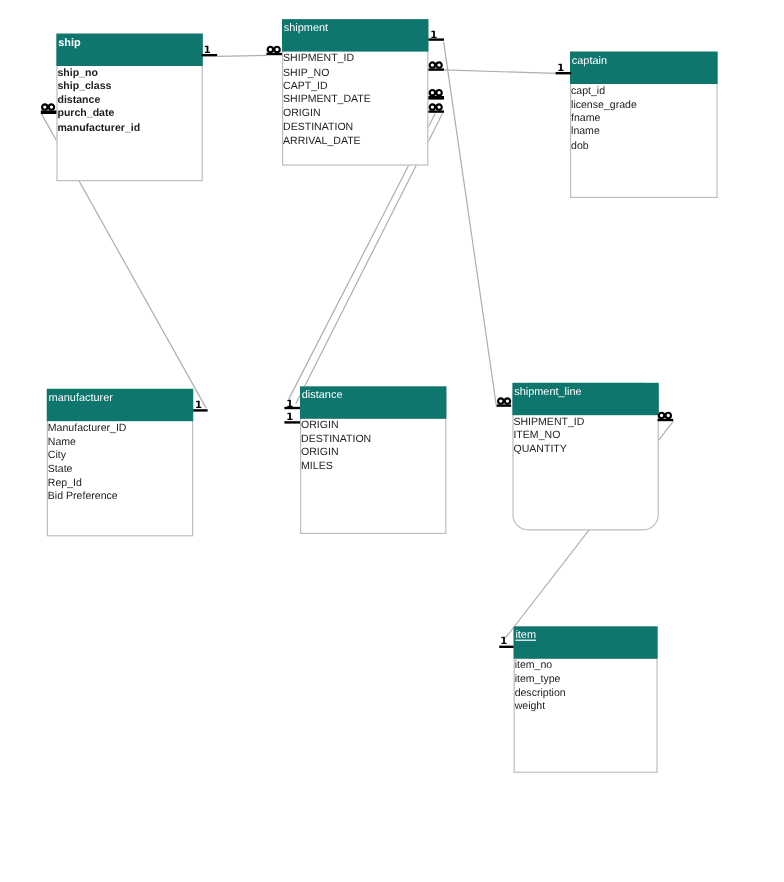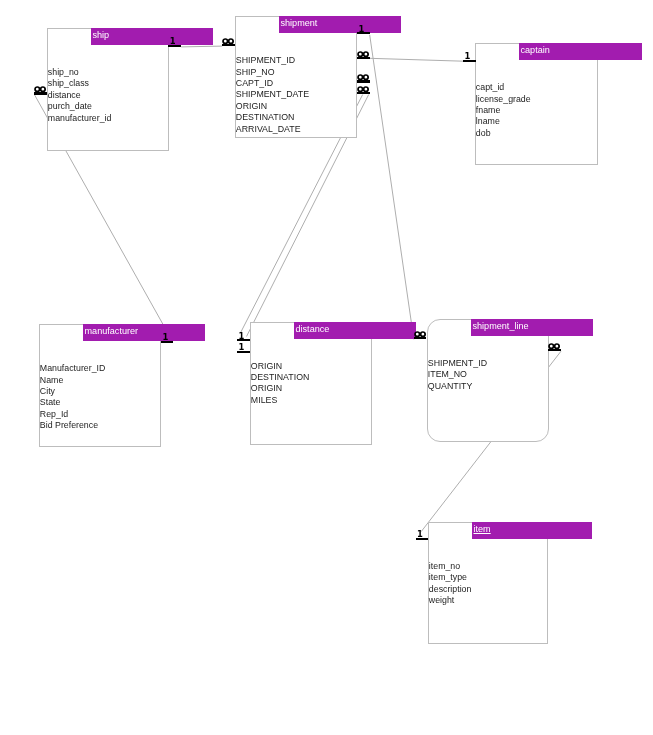--- a/index.html
+++ b/index.html
@@ -4,24 +4,24 @@
 <title>Shipping ER Diagram</title>
 <style>
   html,body{margin:0;padding:0;background:#ffffff;}
   body{width:653px;height:735px;overflow:hidden;
        font-family:"Liberation Sans",sans-serif;}
   #canvas{position:relative;width:653px;height:735px;background:#ffffff;
           filter:opacity(1);}
   svg#connector-layer{position:absolute;left:0;top:0;width:653px;height:735px;}
   .entity{position:absolute;box-sizing:border-box;background:#ffffff;
           border:1px solid #bdbdbd;}
-  .entity-header{position:absolute;left:-1px;top:-1px;height:17px;
-          background:#a21caf;color:#ffffff;font-size:9.1px;line-height:15.5px;
-          padding-left:1.5px;box-sizing:border-box;white-space:nowrap;overflow:hidden;margin-left:44px;}
-  .entity-fields{position:absolute;left:-0.15px;top:24px;padding-left:0;padding-top:14px;}
+  .entity-header{position:absolute;left:-1px;top:-1px;height:27px;
+          background:#0f766e;color:#ffffff;font-size:9.1px;line-height:15.5px;
+          padding-left:1.5px;box-sizing:border-box;white-space:nowrap;overflow:hidden;}
+  .entity-fields{position:absolute;left:-0.15px;top:12px;padding-left:0;padding-top:14px;}
   .field{font-size:8.8px;line-height:11.38px;color:#1c1c1c;white-space:nowrap;}
   .marker{position:absolute;width:13px;height:11px;}
   .marker .bar{position:absolute;left:0;top:8px;height:2.2px;background:#000000;}
   .marker .one{position:absolute;left:1.4px;top:0.4px;font-size:8.4px;line-height:8.4px;
           color:#000000;font-weight:bold;font-family:"DejaVu Sans",sans-serif;}
   .marker .many{position:absolute;left:0.2px;top:1.9px;display:block;overflow:visible;}
 </style>
 </head>
 <body>
 
@@ -30,21 +30,21 @@
   <svg id="connector-layer" viewBox="0 0 653 735" width="653" height="735">
     <line x1="181.2" y1="46.9" x2="222.2" y2="46.1" stroke="#aeaeae" stroke-width="1"></line>
     <line x1="369.7" y1="58.3" x2="463.2" y2="61.2" stroke="#aeaeae" stroke-width="1"></line>
     <line x1="34.6" y1="94.9" x2="171.8" y2="340.1" stroke="#aeaeae" stroke-width="1"></line>
     <line x1="362.7" y1="94.5" x2="240.5" y2="332.8" stroke="#aeaeae" stroke-width="1"></line>
     <line x1="368.7" y1="94.5" x2="246.5" y2="336.5" stroke="#aeaeae" stroke-width="1"></line>
     <line x1="369.7" y1="34.9" x2="413.8" y2="339.4" stroke="#aeaeae" stroke-width="1"></line>
     <line x1="561.0" y1="351.2" x2="421.2" y2="531.6" stroke="#aeaeae" stroke-width="1"></line>
   </svg>
 
-  <div class="entity" style="left:47px;top:28.0px;width:122px;height:123px;">
+  <div class="entity" style="left:47px;top:28.0px;width:122px;height:123px;font-weight:bold;">
     <div class="entity-header" style="width:122px;">ship</div>
     <div class="entity-fields">
       <div class="field">ship_no</div>
       <div class="field">ship_class</div>
       <div class="field">distance</div>
       <div class="field">purch_date</div>
       <div class="field">manufacturer_id</div>
     </div>
   </div>
 

